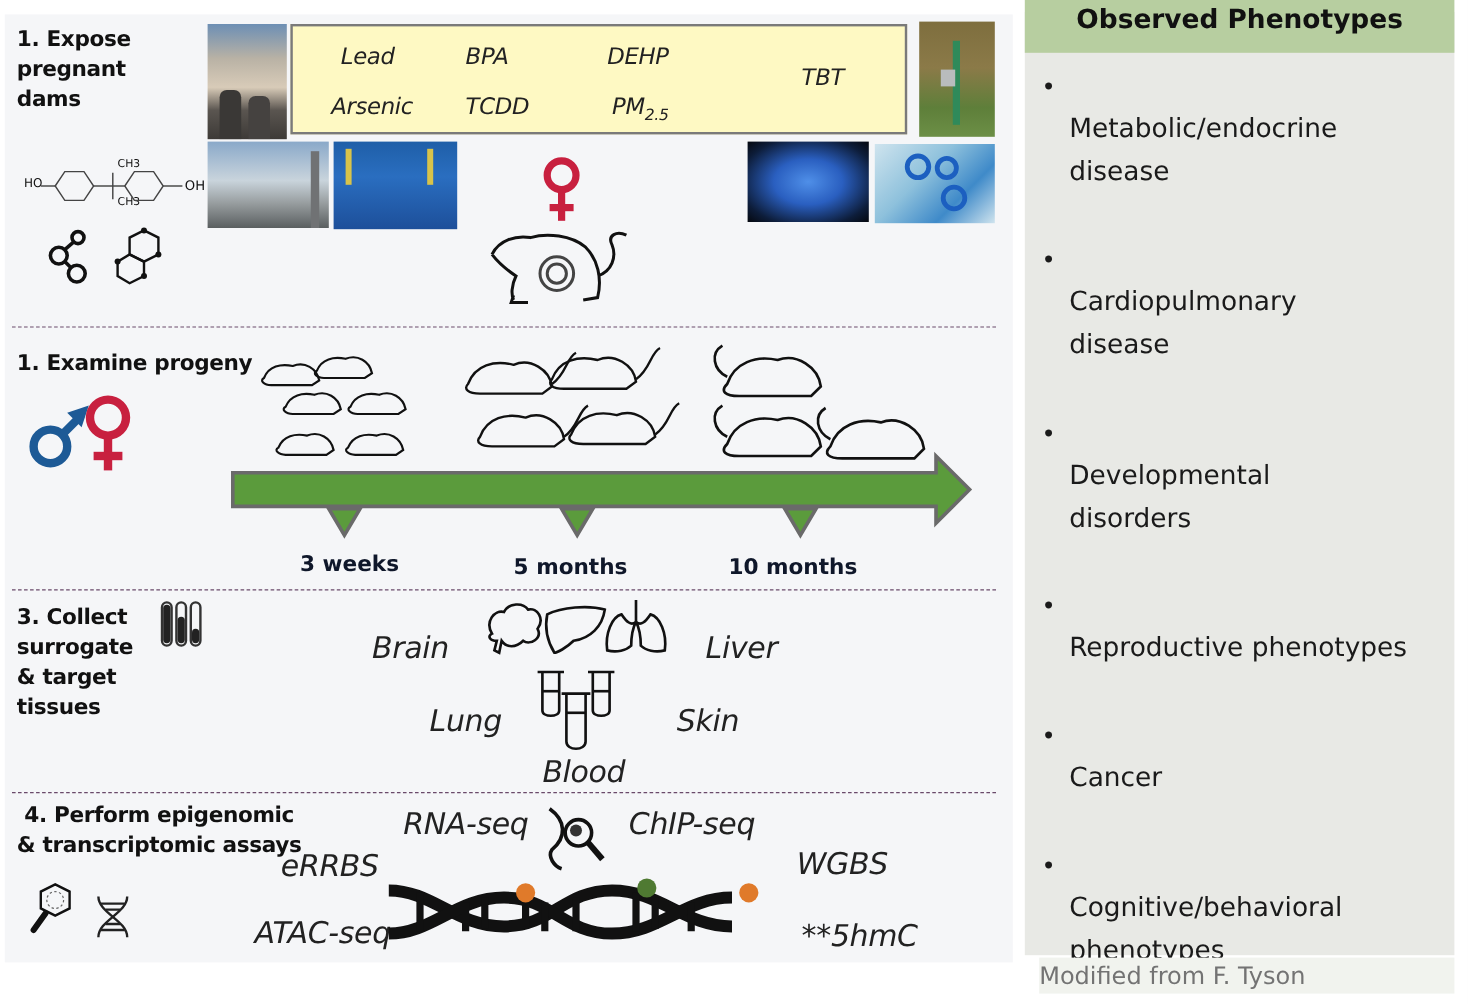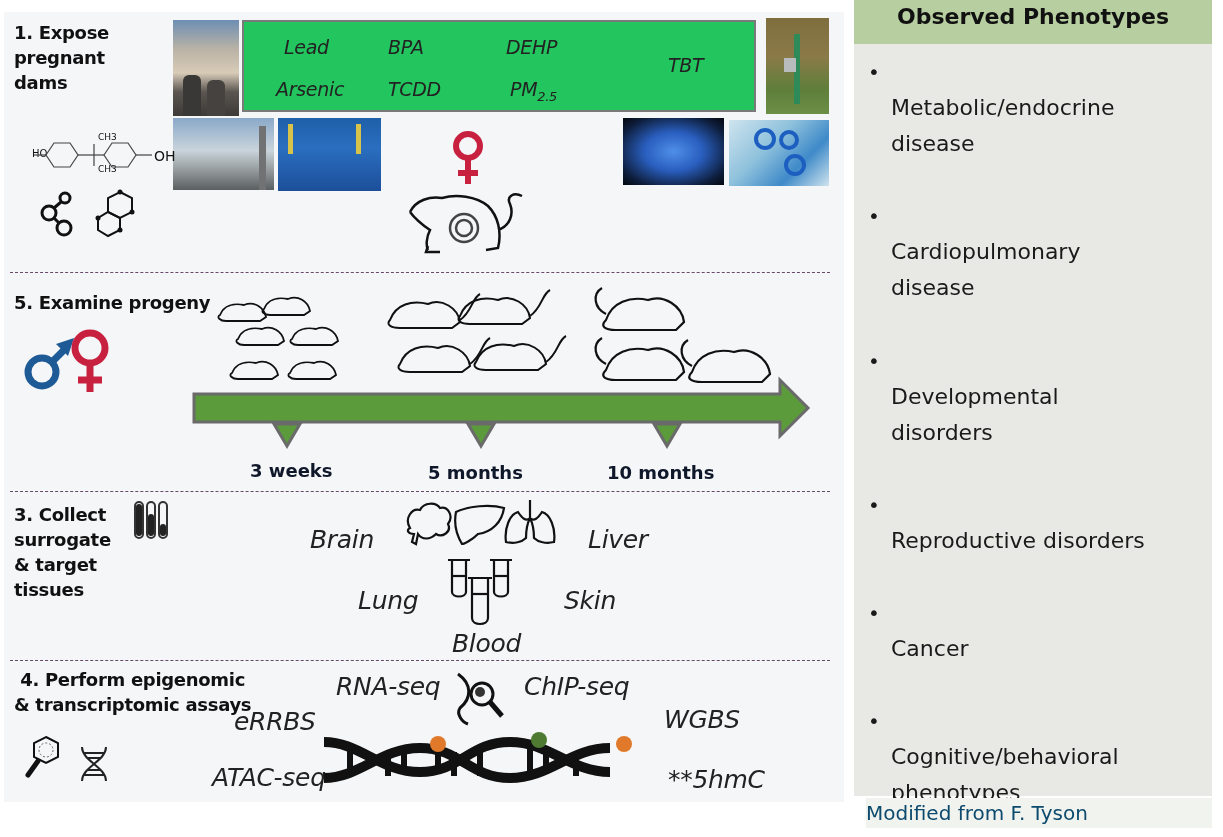--- a/index.html
+++ b/index.html
@@ -2,31 +2,31 @@
 <html><head>
 <meta charset="utf-8">
 <style>
   html, body { margin:0; padding:0; background:#ffffff; }
   body { width:1223px; height:837px; position:relative; overflow:hidden; font-family:"DejaVu Sans", sans-serif; color:#111; }
   .left-panel { position:absolute; left:4px; top:12px; width:840px; height:790px; background:#f5f6f8; }
   .abs { position:absolute; }
   .step { position:absolute; font-weight:bold; font-size:18px; line-height:25px; color:#111; font-family:"DejaVu Sans", sans-serif; letter-spacing:-0.3px; }
   .ital { position:absolute; font-style:italic; font-size:25px; color:#222; font-family:"DejaVu Sans", sans-serif; letter-spacing:-0.3px; }
   .divider { position:absolute; left:10px; width:820px; height:0; border-top:1px dashed #6a4a6a; }
-  .chem-box { position:absolute; left:242px; top:20px; width:514px; height:92px; background:#22c55e; border:2px solid #7a7a7a; box-sizing:border-box; }
+  .chem-box { position:absolute; left:242px; top:20px; width:514px; height:92px; background:#fef9c3; border:2px solid #7a7a7a; box-sizing:border-box; }
   .chem-box .ital { font-size:19px; }
   .photo { position:absolute; overflow:hidden; }
   .time-label { position:absolute; font-weight:bold; font-size:18px; color:#0f172a; }
   .right-panel { position:absolute; left:854px; top:10px; width:358px; height:786px; background:#e8e9e5; }
   .right-header { position:absolute; left:854px; top:0px; width:358px; height:44px; background:#b7cea0; }
   .right-title { position:absolute; left:0; width:100%; top:4px; text-align:center; font-weight:bold; font-size:22px; color:#111; }
   .pheno { position:absolute; left:868px; font-size:22px; line-height:36px; color:#1a1a1a; font-family:"DejaVu Sans", sans-serif; }
   .pheno .bullet { display:inline-block; width:40px; font-size:20px; vertical-align:top; }
   .pheno .txt { display:inline-block; vertical-align:top; width:300px;margin-left:23px; }
-  .credit { position:absolute; left:866px; top:798px; font-size:20px; color:#0c4a6e; background:#f1f3ee; width:346px; height:30px; line-height:30px; }
+  .credit { position:absolute; left:866px; top:798px; font-size:20px; color:#737373; background:#f1f3ee; width:346px; height:30px; line-height:30px; }
   svg { overflow:visible; }
 </style>
 </head>
 <body>
 
 <div class="left-panel"></div>
 
 <div class="step" style="left:14px;top:20px;">
   <div>1. Expose</div>
   <div>pregnant</div>
@@ -59,22 +59,22 @@
   <span class="ital" style="left:40px;top:14px;">Lead</span>
   <span class="ital" style="left:144px;top:14px;">BPA</span>
   <span class="ital" style="left:262px;top:14px;">DEHP</span>
   <span class="ital" style="left:32px;top:56px;">Arsenic</span>
   <span class="ital" style="left:144px;top:56px;">TCDD</span>
   <span class="ital" style="left:266px;top:56px;"><span>PM</span><sub style="font-size:13px;">2.5</sub></span>
   <span class="ital" style="left:424px;top:32px;">TBT</span>
 </div>
 
 <div class="abs" style="left:14px;top:134px;width:160px;height:44px;">
-  <span class="abs" style="left:18px;top:14px;font-size:10px;text-align:right;">HO</span>
-  <span class="abs" style="left:140px;top:14px;font-size:14px;">OH</span>
+  <span class="abs" style="left:6px;top:14px;font-size:10px;text-align:right;">HO</span>
+  <span class="abs" style="left:140px;top:14px;font-size:11px;">OH</span>
   <span class="abs" style="left:84px;top:-2px;font-size:9px;">CH3</span>
   <span class="abs" style="left:84px;top:30px;font-size:9px;">CH3</span>
   <svg class="abs" style="left:0;top:0;" width="160" height="44">
     <g fill="none" stroke="#444" stroke-width="1.2">
       <line x1="20" y1="21" x2="32" y2="21"></line>
       <polygon points="32,21 40,9 56,9 64,21 56,33 40,33"></polygon>
       <line x1="64" y1="21" x2="90" y2="21"></line>
       <line x1="80" y1="10" x2="80" y2="32"></line>
       <polygon points="90,21 98,9 114,9 122,21 114,33 98,33"></polygon>
       <line x1="122" y1="21" x2="138" y2="21"></line>
@@ -112,21 +112,21 @@
 <svg class="abs" style="left:406px;top:190px;" width="124" height="66">
   <g fill="none" stroke="#111" stroke-width="2.5">
     <path d="M4,22 C10,10 24,6 36,8 C50,4 70,6 82,16 C92,26 96,42 92,58 L80,60 M22,56 L20,62 L34,62 M4,22 C10,30 18,36 24,40 C20,48 20,56 22,60 M92,40 C104,36 108,24 104,14 C100,6 108,2 116,6"></path>
     <circle cx="58" cy="38" r="14" stroke="#444"></circle>
     <circle cx="58" cy="38" r="8" stroke="#444"></circle>
   </g>
 </svg>
 
 <div class="divider" style="top:272px;"></div>
 
-<div class="step" style="left:14px;top:290px;">5. Examine progeny</div>
+<div class="step" style="left:14px;top:290px;">1. Examine progeny</div>
 <svg class="abs" style="left:22px;top:320px;" width="100" height="80">
   <g>
     <circle cx="20" cy="52" r="14" fill="none" stroke="#1d5a96" stroke-width="7"></circle>
     <line x1="30" y1="42" x2="44" y2="28" stroke="#1d5a96" stroke-width="7"></line>
     <polygon points="34,24 52,18 46,36" fill="#1d5a96"></polygon>
   </g>
   <g>
     <circle cx="68" cy="28" r="15" fill="none" stroke="#c8203f" stroke-width="7"></circle>
     <line x1="68" y1="43" x2="68" y2="72" stroke="#c8203f" stroke-width="7"></line>
     <line x1="56" y1="60" x2="80" y2="60" stroke="#c8203f" stroke-width="7"></line>
@@ -283,21 +283,21 @@
 <div class="pheno" style="top:54px;">
   <span class="bullet">•</span><span class="txt"><div>Metabolic/endocrine</div><div>disease</div></span>
 </div>
 <div class="pheno" style="top:198px;">
   <span class="bullet">•</span><span class="txt"><div>Cardiopulmonary</div><div>disease</div></span>
 </div>
 <div class="pheno" style="top:343px;">
   <span class="bullet">•</span><span class="txt"><div>Developmental</div><div>disorders</div></span>
 </div>
 <div class="pheno" style="top:487px;">
-  <span class="bullet">•</span><span class="txt"><div>Reproductive disorders</div></span>
+  <span class="bullet">•</span><span class="txt"><div>Reproductive phenotypes</div></span>
 </div>
 <div class="pheno" style="top:595px;">
   <span class="bullet">•</span><span class="txt"><div>Cancer</div></span>
 </div>
 <div class="pheno" style="top:703px;">
   <span class="bullet">•</span><span class="txt"><div>Cognitive/behavioral</div><div>phenotypes</div></span>
 </div>
 
 <div class="credit">Modified from F. Tyson</div>
 

